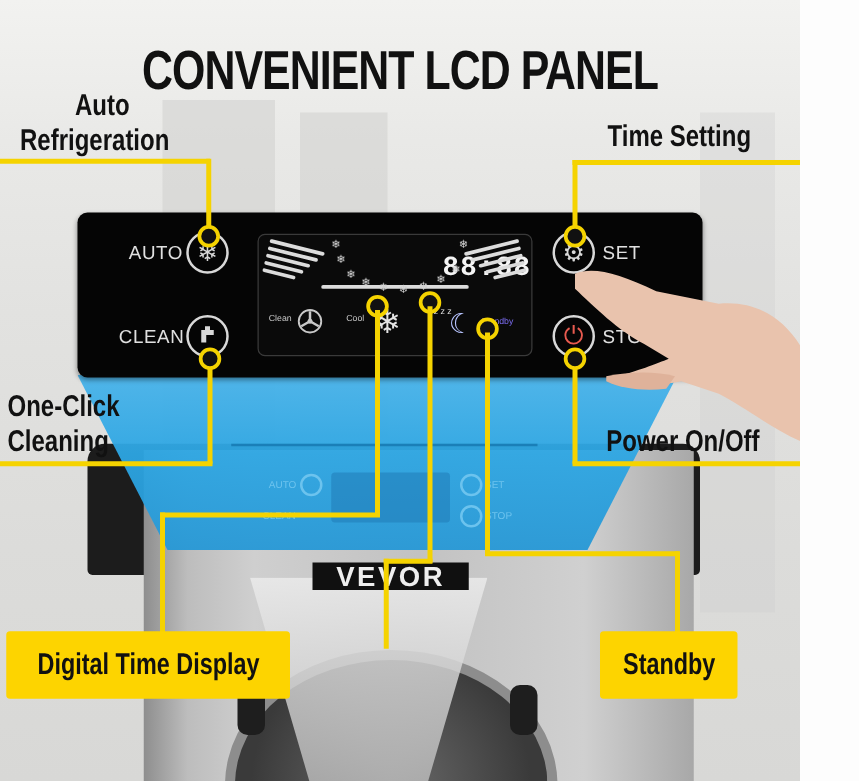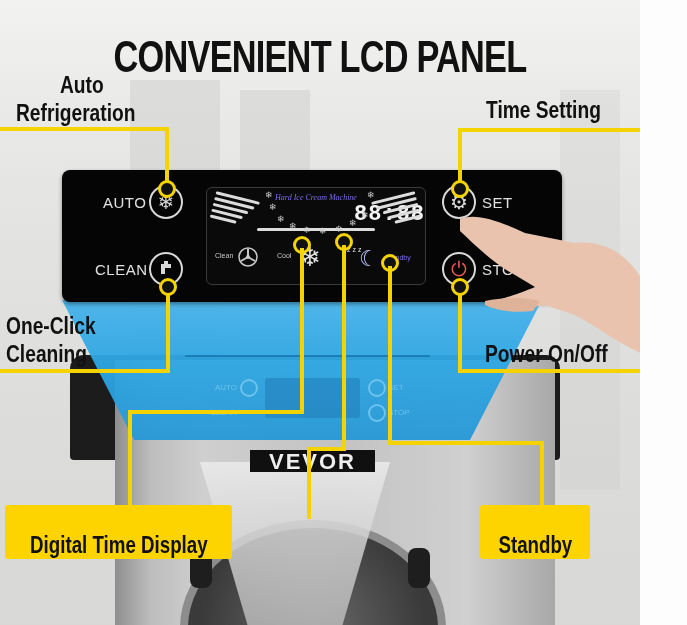--- a/index.html
+++ b/index.html
@@ -29,21 +29,21 @@
   .lcd-title{position:absolute;left:0;width:218px;top:5px;text-align:center;color:#7b6cf0;font-size:8px;font-style:italic;font-family:"Liberation Serif",serif;}
   .lcd-time{position:absolute;left:0;width:218px;top:14px;text-align:right;color:#f4f4f4;font-size:22px;font-family:"Liberation Mono",monospace;letter-spacing:1px;font-weight:bold;}
   .lcd-small{position:absolute;color:#c8c8c8;font-size:7px;font-family:"Liberation Sans",sans-serif;}
   .stripes{position:absolute;width:45px;height:38px;}
   .stripe{height:3px;background:#dcdcdc;margin-bottom:3px;border-radius:2px;}
   .flake{position:absolute;color:#cfcfcf;font-size:9px;}
   .vevor{position:absolute;left:250px;top:450px;width:125px;height:22px;background:#101010;color:#eee;font-weight:bold;font-size:22px;font-family:"Liberation Sans",sans-serif;text-align:center;line-height:24px;letter-spacing:2px;overflow:hidden;}
   .hopper{position:absolute;left:200px;top:462px;width:190px;height:163px;background:linear-gradient(180deg,rgba(235,235,235,.85),rgba(190,190,190,.8));clip-path:polygon(0 0,100% 0,75% 100%,25% 100%);}
   .drum{position:absolute;left:180px;top:520px;width:250px;height:200px;border-radius:50%;border:8px solid #8d8d8d;background:radial-gradient(circle,#6a6a6a 0%,#3a3a3a 70%);}
   .knob{position:absolute;width:22px;height:40px;background:#1e1e1e;border-radius:8px;}
-  .tag{position:absolute;background:#fdd400;border-radius:3px;height:54px;display:flex;align-items:flex-end;justify-content:center;}
+  .tag{position:absolute;background:#fdd400;border-radius:3px;height:54px;display:flex;align-items:center;justify-content:center;}
   .tag span{font-family:"Liberation Sans",sans-serif;font-weight:bold;color:#111;font-size:24px;transform:scaleX(.78);white-space:nowrap;}
   .hand{position:absolute;left:455px;top:205px;width:200px;height:150px;}
 </style>
 </head>
 <body>
 
 <div class="canvas">
 
   <div class="bg-window" style="left:130px;top:80px;width:90px;height:280px;"></div>
   <div class="bg-window" style="left:240px;top:90px;width:70px;height:260px;"></div>
@@ -90,21 +90,20 @@
     <span>⚙</span>
   </div>
   <span class="btn-text" style="left:482px;top:194px;">SET</span>
 
   <div class="btn-circle" style="left:442px;top:252px;color:#e85a4f;">
     <span>⏻</span>
   </div>
   <span class="btn-text" style="left:482px;top:261px;">STOP</span>
 
   <div class="lcd">
-    <div class="lcd-title">Hard Ice Cream Machine</div>
     <div class="lcd-time">88:88</div>
     <div class="stripes" style="left:4px;top:8px;transform:rotate(14deg);">
       <div class="stripe"></div>
         <div class="stripe" style="width:90%"></div>
         <div class="stripe" style="width:80%"></div>
         <div class="stripe" style="width:70%"></div>
         <div class="stripe" style="width:60%"></div>
     </div>
     <div class="stripes" style="left:168px;top:8px;transform:rotate(-14deg) scaleX(-1);">
       <div class="stripe"></div>

